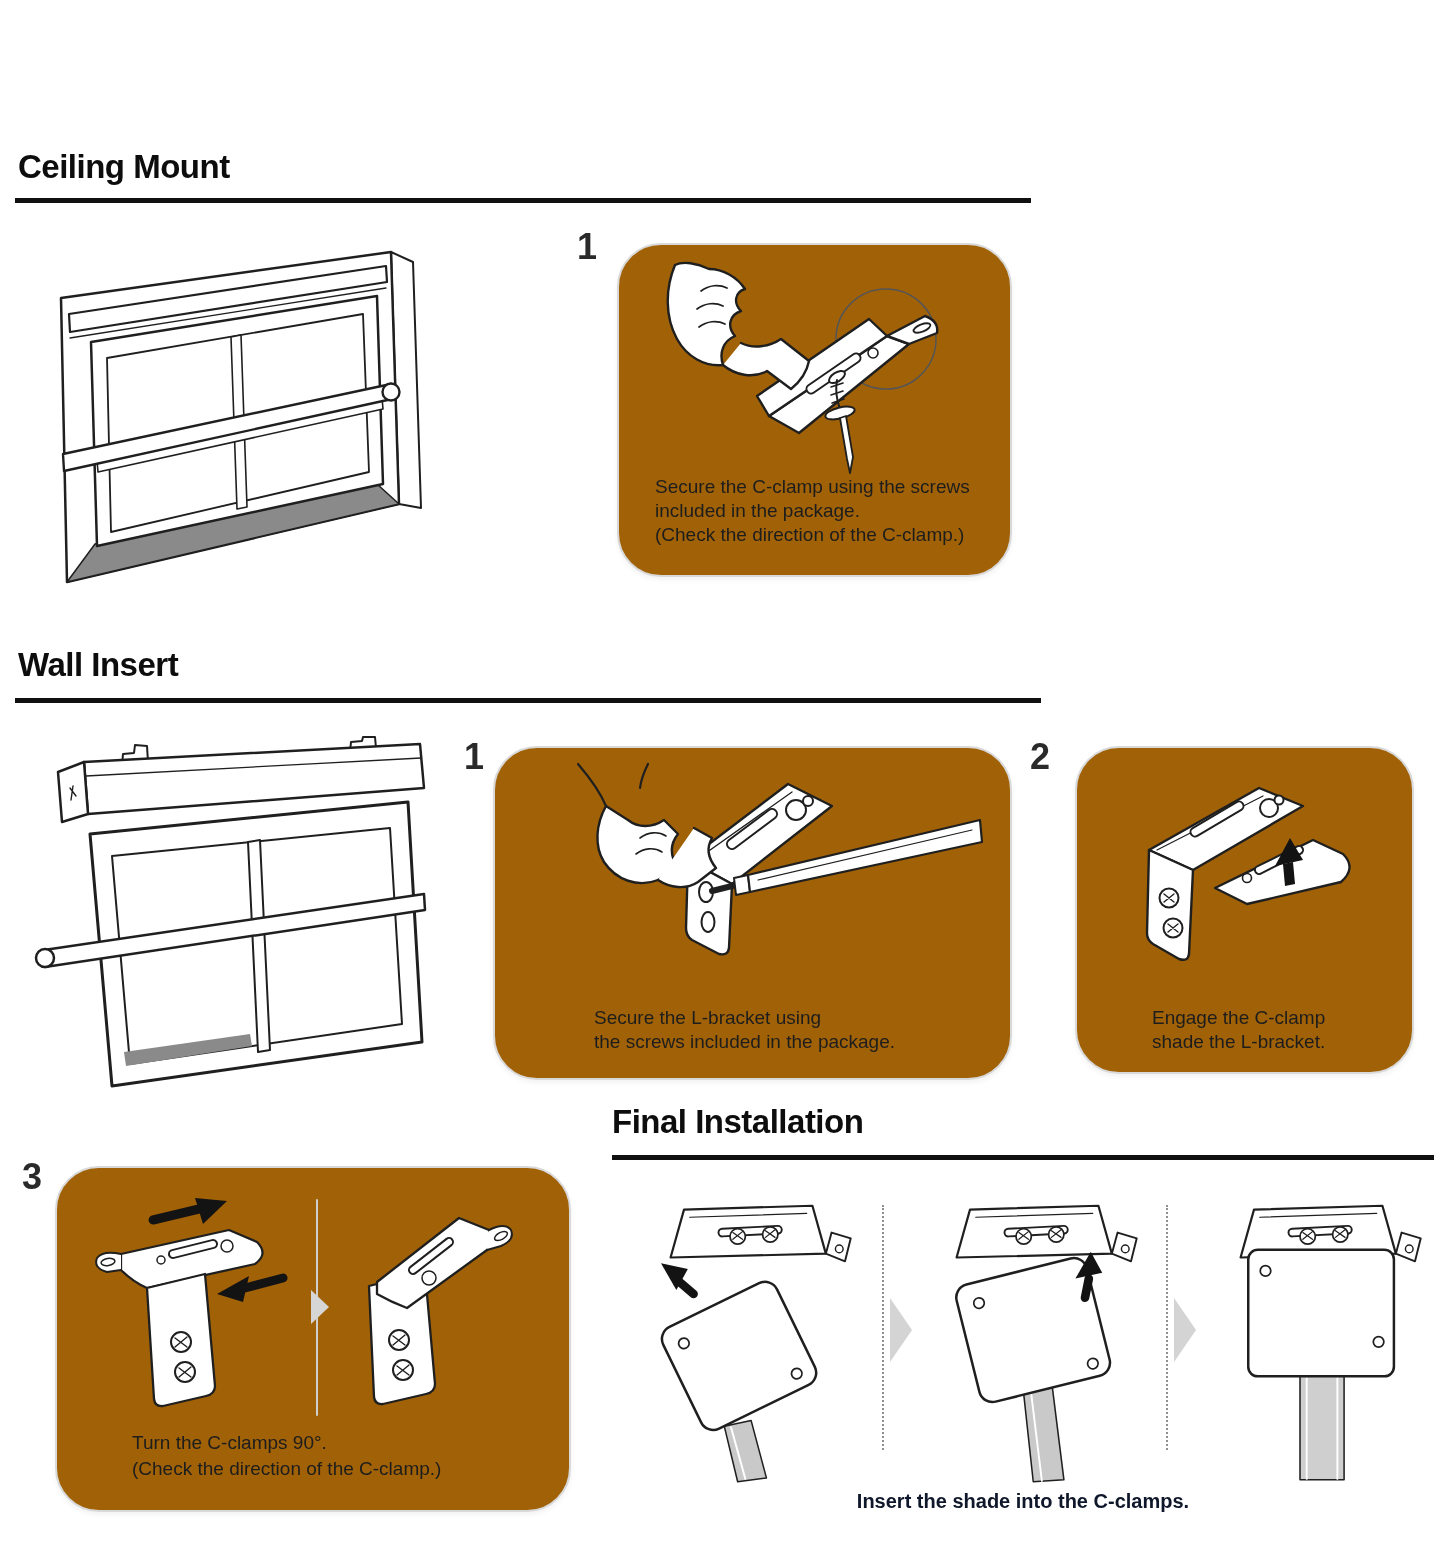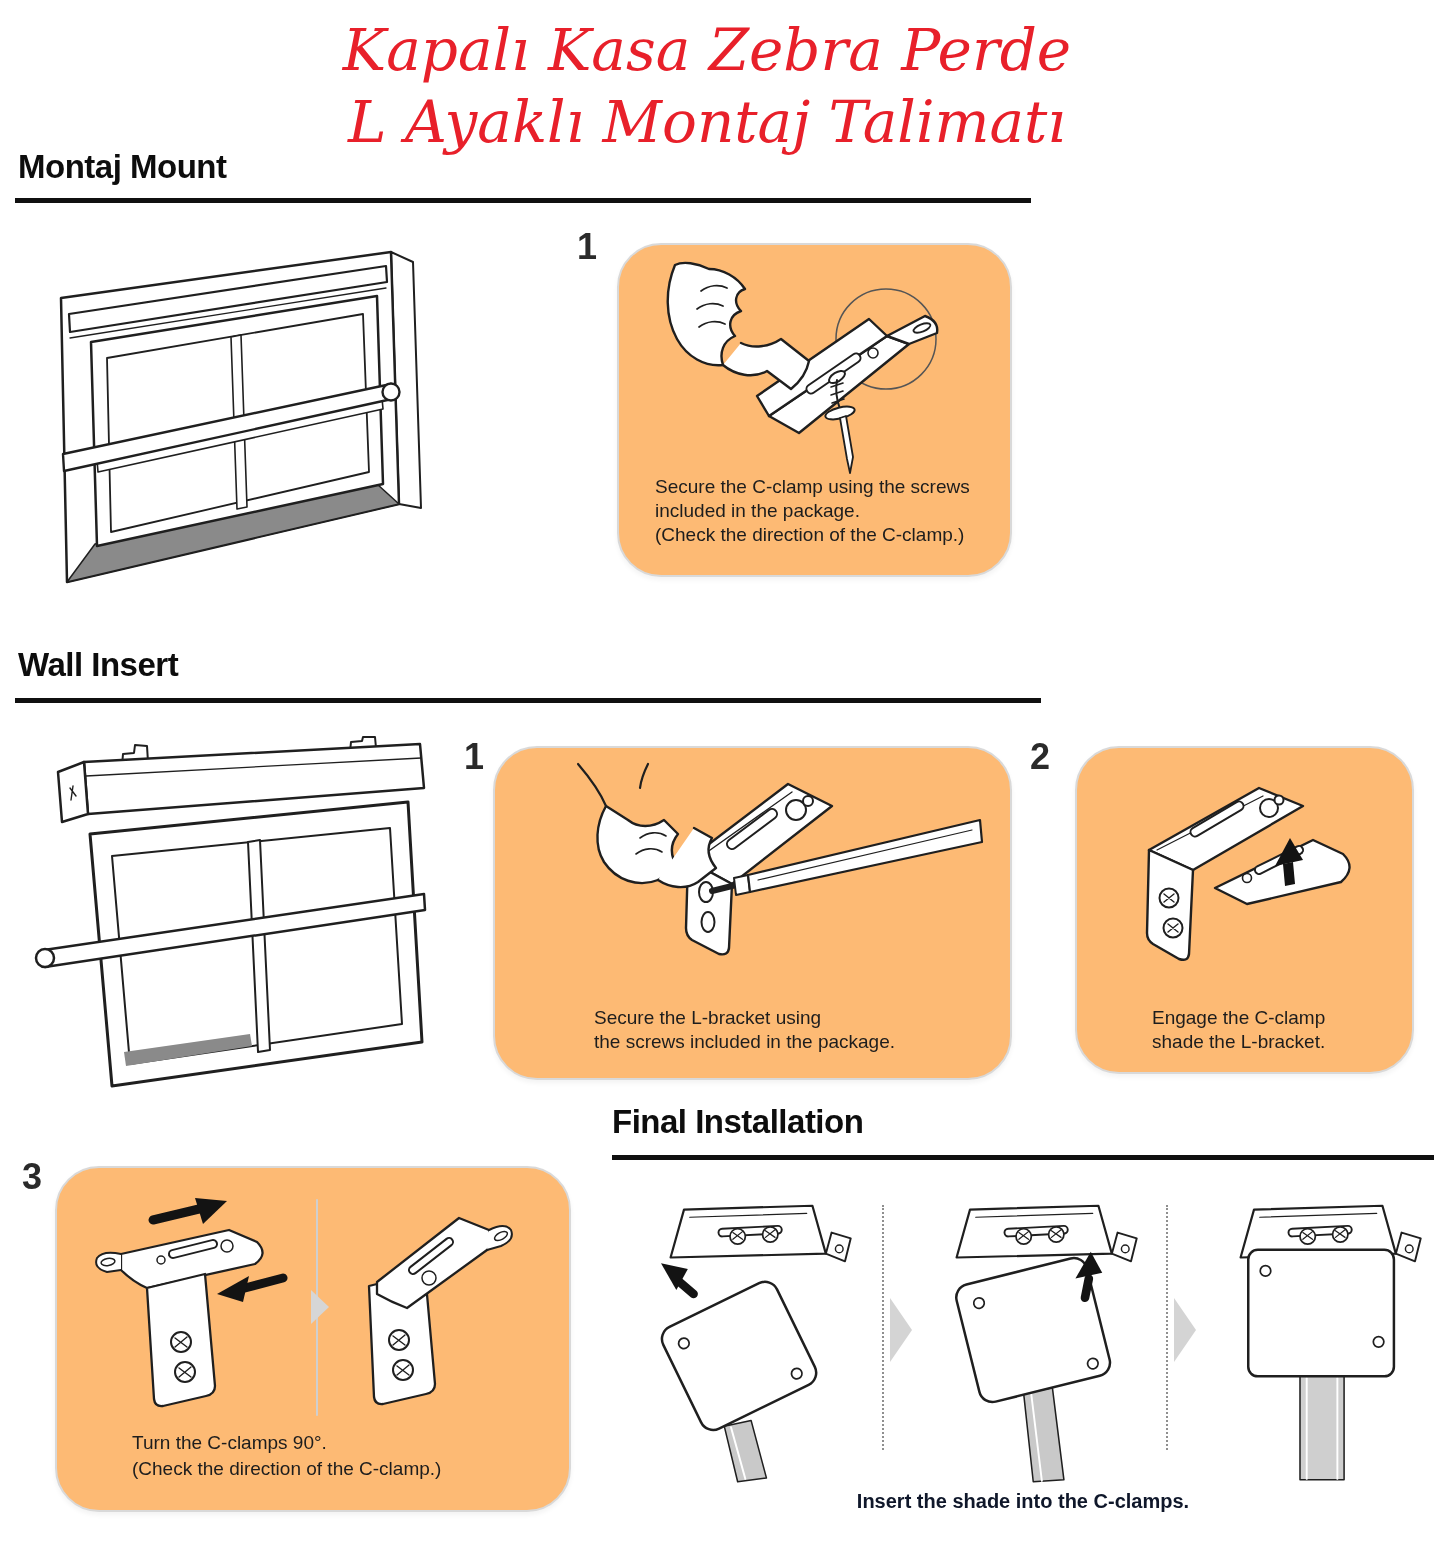--- a/index.html
+++ b/index.html
@@ -14,21 +14,21 @@
   }
   .section-heading {
     position:absolute; margin:0; font-size:33px; font-weight:800;
     letter-spacing:-0.5px; color:#0d0d0d;
   }
   .rule { position:absolute; height:5px; background:#101010; }
   .step-number {
     position:absolute; font-size:36px; font-weight:800; color:#2a2a2a;
   }
   .step-box {
-    position:absolute; background:#fdba74; border:2px solid #d9d9d9;
+    position:absolute; background:#a16207; border:2px solid #d9d9d9;
     border-radius:44px; box-shadow:0 3px 5px rgba(0,0,0,0.05);
   }
   .caption {
     position:absolute; font-size:19px; line-height:24px; color:#1d1d1d;
   }
   .caption-s3 { line-height:26px;margin-left:12px; }
   .seq-caption {
     position:absolute; left:612px; top:1490px; width:822px; text-align:center;
     font-size:20px; font-weight:600; color:#0f172a;
   }
@@ -37,26 +37,22 @@
   .dotsep {
     position:absolute; width:0; height:245px; top:1205px;
     border-left:2px dotted #8f8f8f;
   }
 </style>
 </head>
 <body>
 
 <div class="page">
 
-  <div class="title-block">
-    <div>Kapalı Kasa Zebra Perde</div>
-    <div>L Ayaklı Montaj Talimatı</div>
-  </div>
-
-  <h2 class="section-heading" style="left:18px; top:148px;">Montaj Mount</h2>
+
+  <h2 class="section-heading" style="left:18px; top:148px;">Ceiling Mount</h2>
   <div class="rule" style="left:15px; top:198px; width:1016px;"></div>
 
   <svg class="art" style="left:55px; top:246px;" width="395" height="345" viewBox="0 0 395 345">
     <polygon points="336,6 358,16 366,262 344,258" fill="#ffffff" stroke="#1f1f1f" stroke-width="2"></polygon>
     <polygon points="6,52 336,6 344,258 12,336" fill="#ffffff" stroke="#1f1f1f" stroke-width="2.5"></polygon>
     <polygon points="40,298 322,238 344,258 12,336" fill="#8a8a8a" stroke="#1f1f1f" stroke-width="1.5"></polygon>
     <polygon points="36,96 322,50 328,238 42,300" fill="#ffffff" stroke="#1f1f1f" stroke-width="2.5"></polygon>
     <polygon points="52,112 308,68 314,226 56,286" fill="none" stroke="#1f1f1f" stroke-width="1.8"></polygon>
     <polygon points="176,91 186,89 192,261 182,263" fill="#ffffff" stroke="#1f1f1f" stroke-width="1.6"></polygon>
     <polygon points="42,214 327,152 328,163 43,226" fill="#ffffff" stroke="#1f1f1f" stroke-width="1.6"></polygon>

